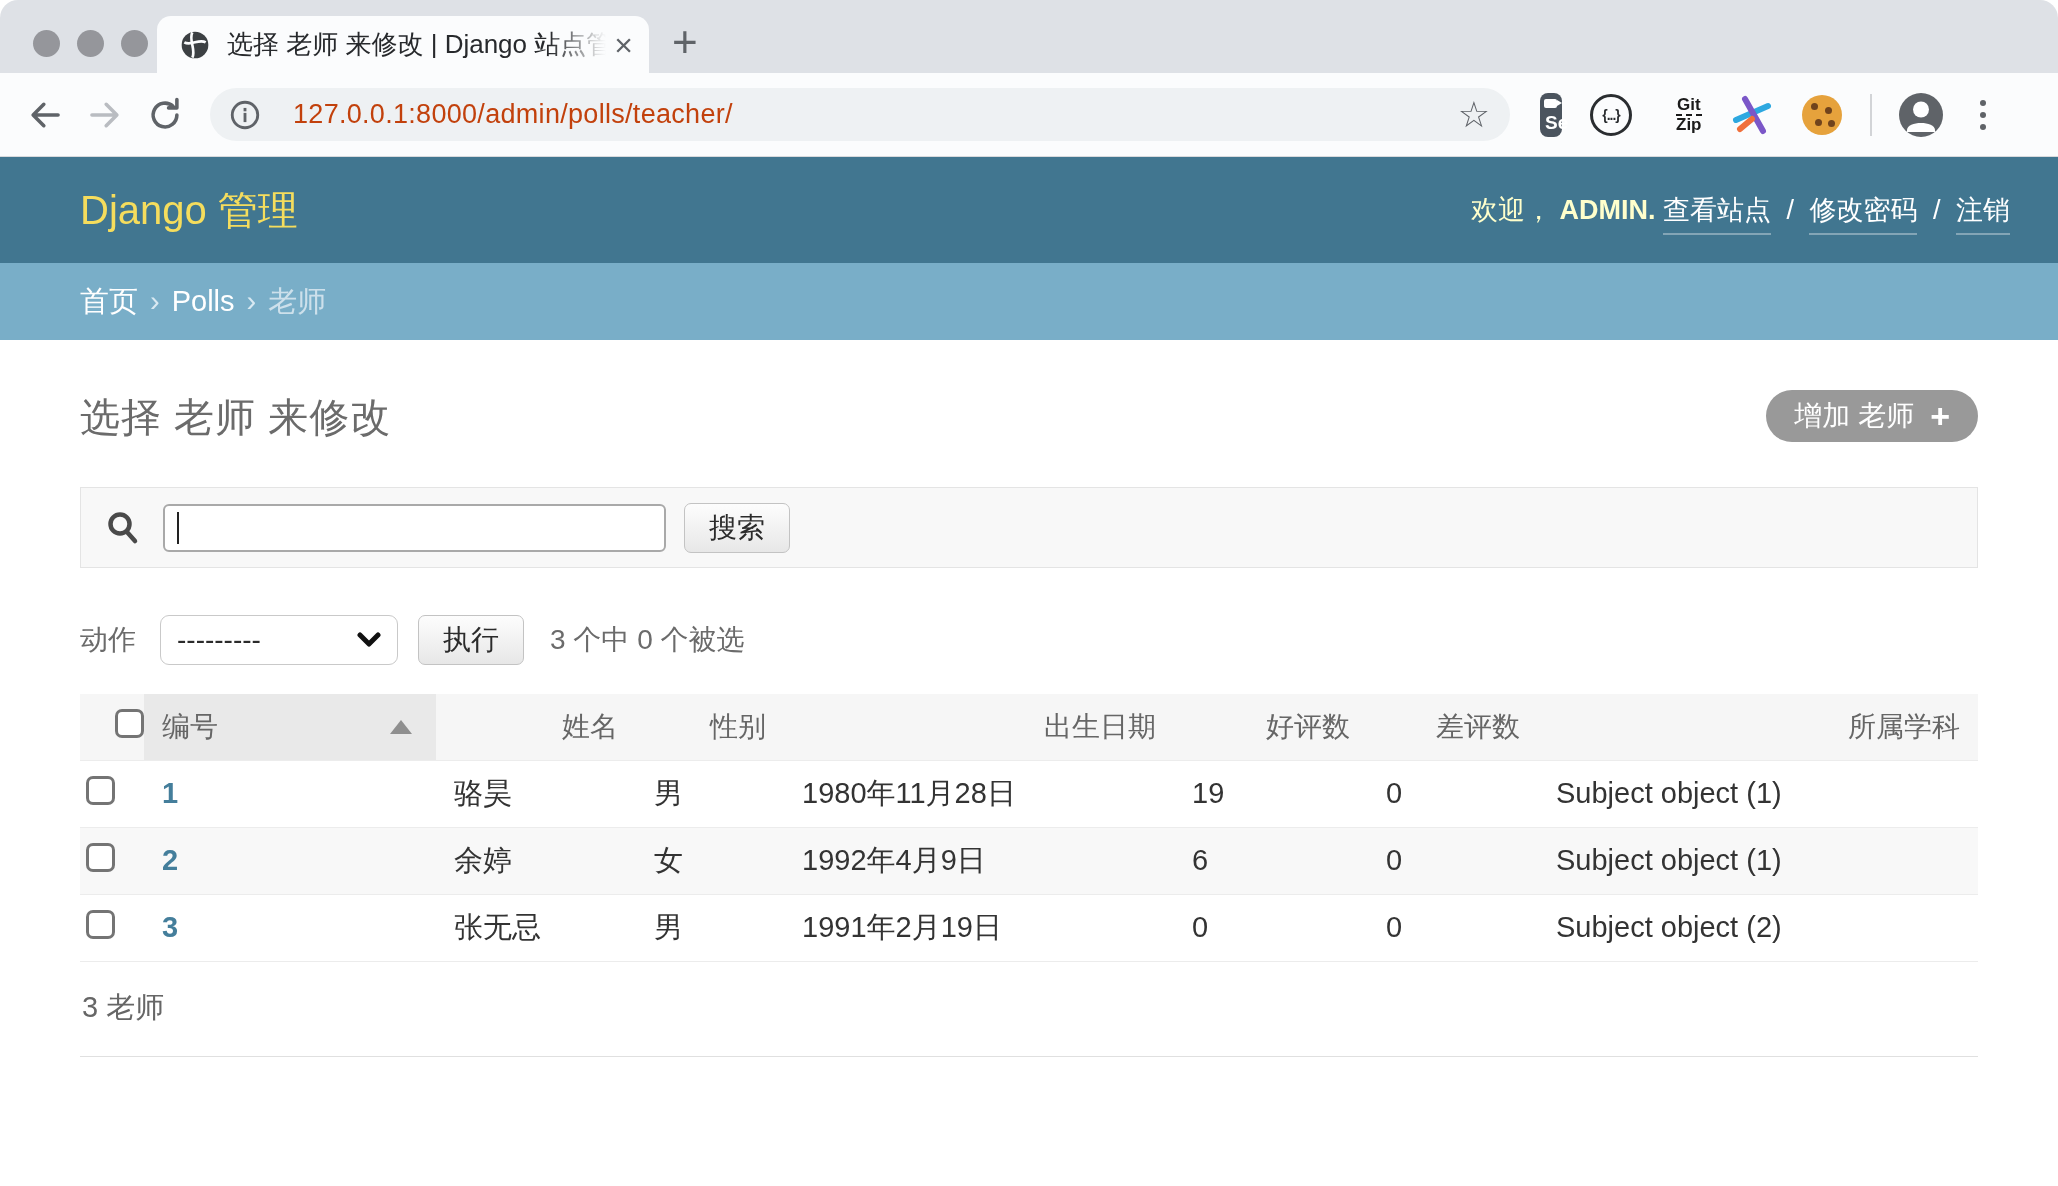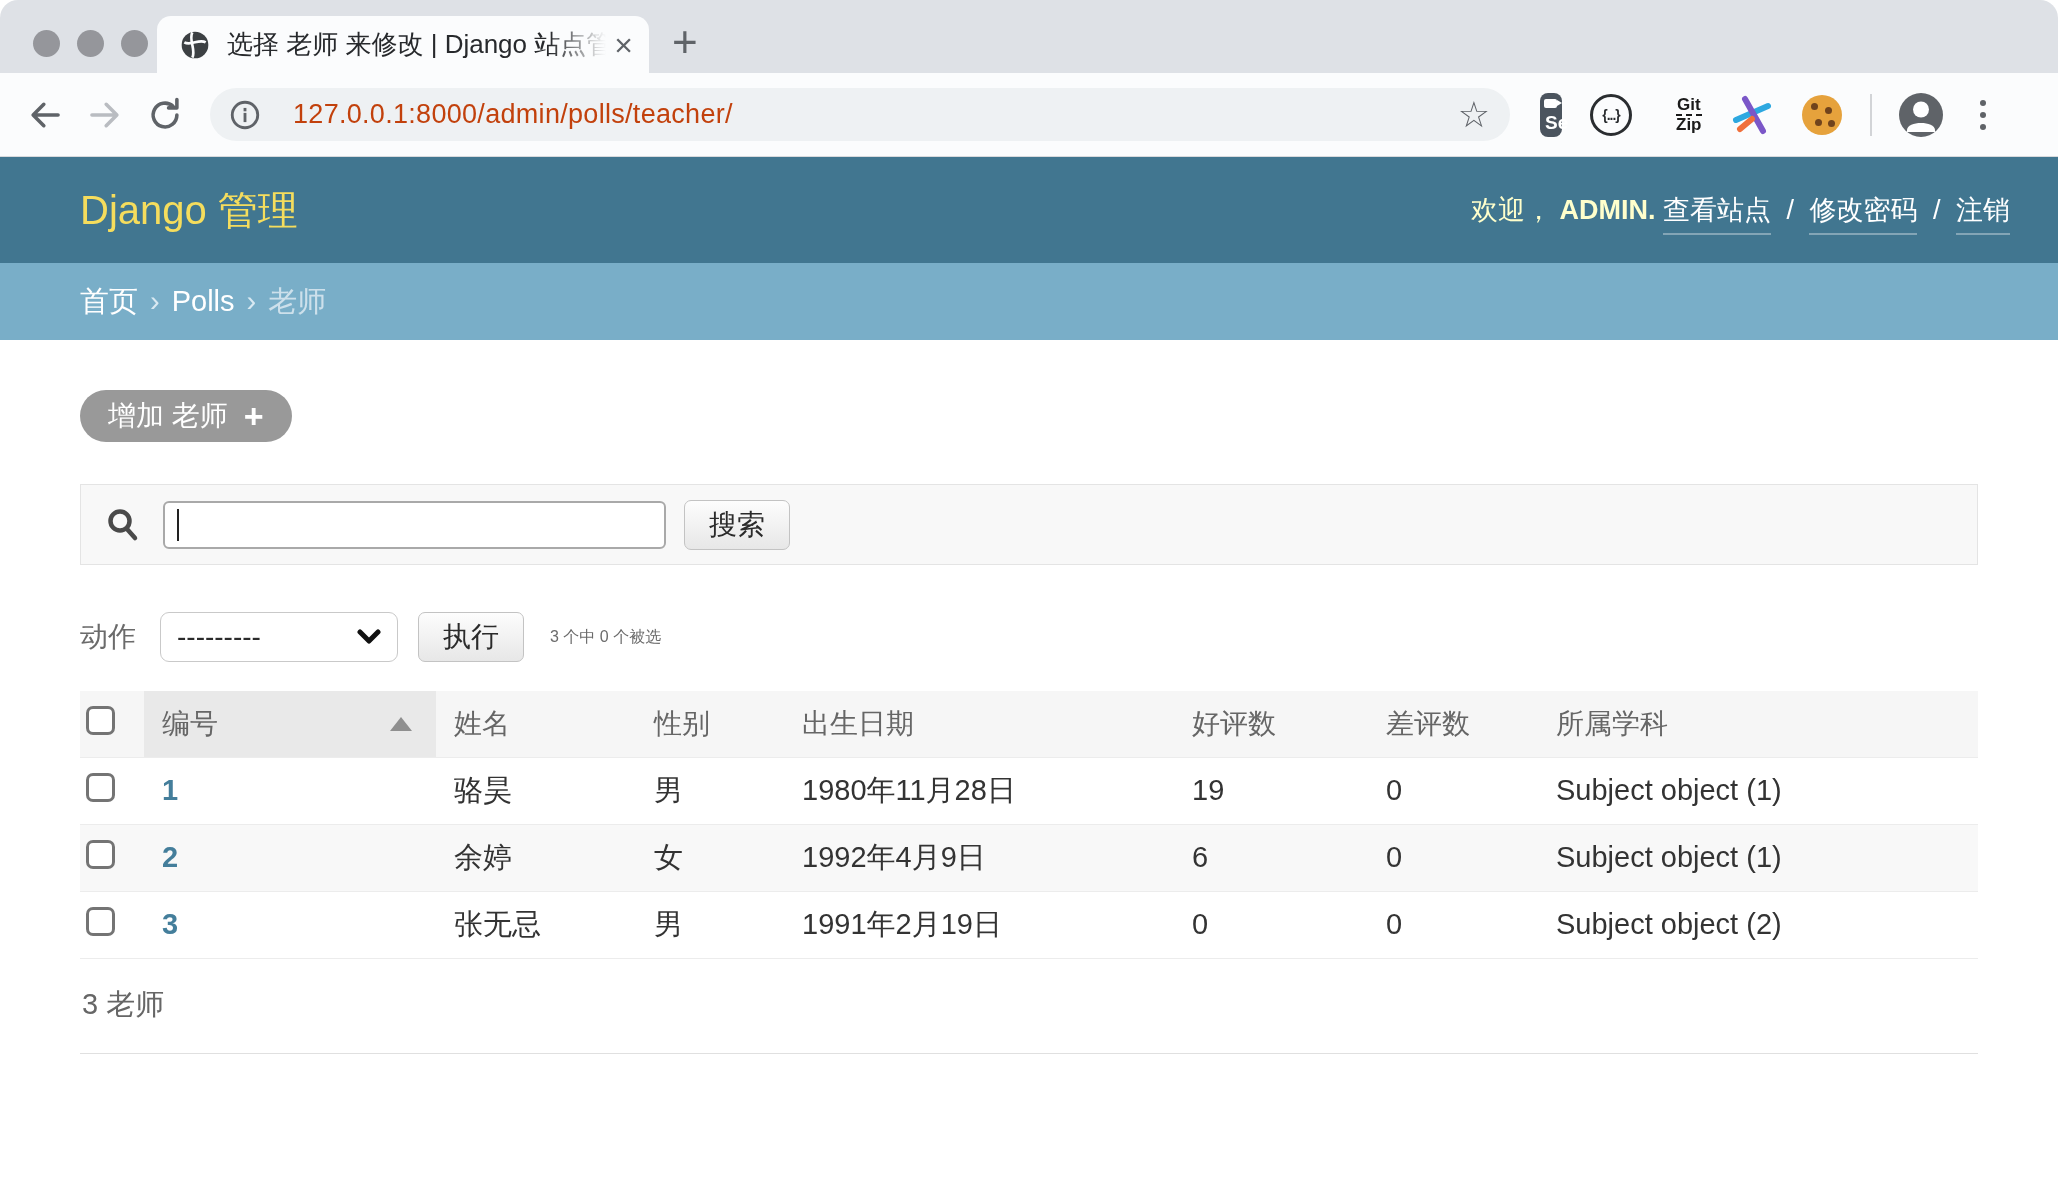--- a/index.html
+++ b/index.html
@@ -62,24 +62,24 @@
   .search-input { width:503px; height:48px; border:2px solid #a9a9a9; border-radius:6px; background:#fff; margin-left:22px; font-size:28px; padding:0 12px; outline:none; }
   .caret-wrap { position:relative; }
   .caret { position:absolute; left:36px; top:8px; width:2px; height:32px; background:#222; }
   .btn { height:50px; padding:0 24px; background:linear-gradient(#fdfdfd,#e7e7e7); border:1px solid #c3c3c3; border-radius:7px; font-size:28px; color:#2b2b2b; font-family:"Liberation Sans",sans-serif; }
   .search-btn { margin-left:18px; }
 
   .actions-row { margin-top:47px; height:50px; display:flex; align-items:center; }
   .actions-label { font-size:28px; color:#6b6b6b; }
   .action-select { margin-left:24px; width:238px; height:50px; border:1px solid #c9c9c9; border-radius:9px; background:#fff; display:flex; align-items:center; justify-content:space-between; padding:0 16px; font-size:28px; color:#2b2b2b; }
   .exec-btn { margin-left:20px; }
-  .action-counter { margin-left:26px; font-size:16px; color:#6b6b6b; }
+  .action-counter { margin-left:26px; font-size:28px; color:#6b6b6b; }
 
   table.changelist { margin-top:29px; width:100%; border-collapse:collapse; table-layout:fixed; }
-  thead th { height:66px; background:#f6f6f6; font-size:28px; font-weight:500; color:#666; text-align:left; padding:0 18px; }
+  thead th { height:66px; background:#f6f6f6; font-size:28px; font-weight:500; color:#666; text-align:right; padding:0 18px; }
   thead th.cb-col { width:64px; padding:0 0 0 6px; }
   thead th.sorted { background:#e9e9e9; }
   .th-flex { display:flex; align-items:center; justify-content:space-between; }
   .tri-up { width:0; height:0; border-left:11px solid transparent; border-right:11px solid transparent; border-bottom:14px solid #8f8f8f; margin-right:6px; }
   tbody td { height:67px; font-size:29px; color:#333; padding:0 18px; border-top:1px solid #ececec; }
   tbody tr:last-child td { border-bottom:1px solid #ececec; }
   tbody tr.row-alt td { background:#f8f8f8; }
   td.cb-col { padding:0 0 0 6px; }
   a.row-link { color:#447e9b; font-weight:bold; text-decoration:none; }
   .checkbox { display:inline-block; width:29px; height:29px; border:3px solid #747474; border-radius:7px; background:#fff; }
@@ -190,20 +190,21 @@
     <a href="#">首页</a>
     <span class="bc-sep">›</span>
     <a href="#">Polls</a>
     <span class="bc-sep">›</span>
     <span class="bc-current">老师</span>
   </div>
 
   <div class="content">
 
     <div class="title-row">
+      <h1 class="page-title">选择 老师 来修改</h1>
       <a href="#" class="add-btn">
         <span>增加 老师</span>
         <span class="plus">+</span>
       </a>
     </div>
 
     <div class="search-panel">
       <span>
         <svg width="36" height="36" viewBox="0 0 36 36">
             <circle cx="15" cy="14" r="9.5" stroke="#4a4a4a" stroke-width="4.5" fill="none"></circle>

